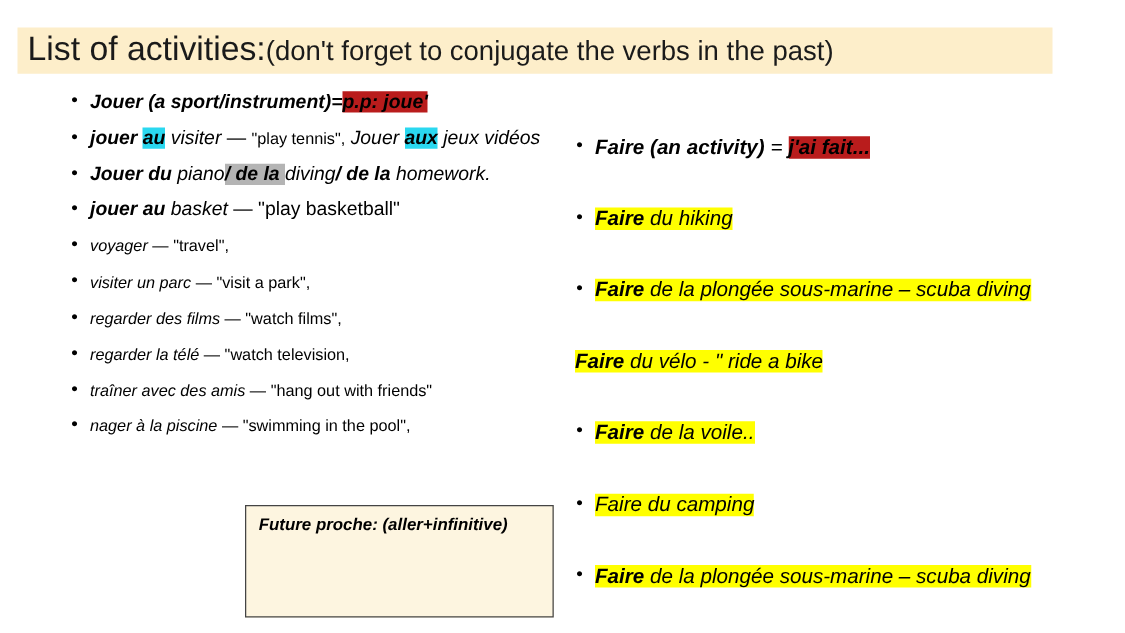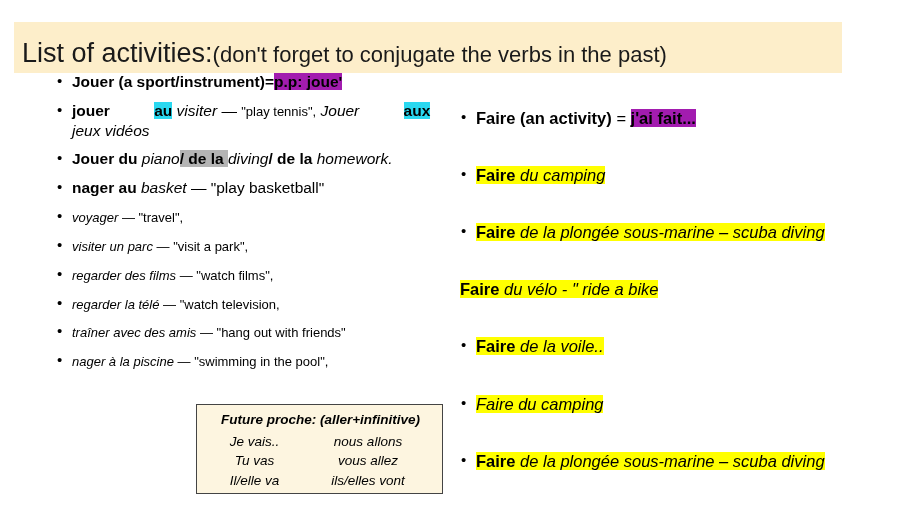--- a/index.html
+++ b/index.html
@@ -20,21 +20,21 @@
     height: 506px;
     box-sizing: border-box;
   }
   
   .title-bar {
     position: absolute;
     left: 14px;
     top: 22px;
     width: 828px;
     background: #fdeeca;
-    padding: 17px 6px 5px 8px;
+    padding: 3px 6px 5px 8px;
     box-sizing: border-box;
     white-space: nowrap;
   }
   .title-main {
     font-size: 27px;
     line-height: 1.05;
     color: #1a1a1a;
   }
   .title-sub {
     font-size: 22px;
@@ -70,43 +70,42 @@
   }
   ul.bullets > li.nobullet {
     padding-left: 0;
   }
   .right ul.bullets > li {
     margin-bottom: 11px;
     font-size: 16.5px;
     margin-top: 36px;
   }
   
-  .bi { font-weight: bold; }
+  .bi { font-weight: bold; font-style: italic; }
   .it { font-style: italic; }
   .rg { font-style: normal; font-weight: normal; }
   .small { font-size: 13px; }
   .hl-yellow { background: #ffff00; }
-  .hl-green  { background: #a21caf; }
-  .hl-cyan   { background: #2ad8f0; margin-left: 40px; }
+  .hl-green  { background: #b91c1c; }
+  .hl-cyan   { background: #2ad8f0; }
   .hl-gray   { background: #b4b4b4; }
 
   
   .future-box {
     position: absolute;
     left: 196px;
     top: 404px;
     width: 247px;
     height: 90px;
     background: #fdf5e0;
     border: 1px solid #444444;
     box-sizing: border-box;
     padding: 5px 8px 4px 10px;
     font-size: 13.5px;
     line-height: 1.45;
-    text-align: center;
   }
   .future-box .fb-title {
     font-weight: bold;
     font-style: italic;
     margin-bottom: 2px;
   }
   .fb-row { display: flex; font-style: italic; }
   .fb-c1 { width: 95px; }
   .fb-c2 { flex: 1; }
 </style>
@@ -117,54 +116,40 @@
 
   <div class="title-bar">
     <span class="title-main">List of activities:</span><span class="title-sub">(don't forget to conjugate the verbs in the past)</span>
   </div>
 
   <div class="col col-left left">
     <ul class="bullets" id="left-list">
         <li class="bullet"><span class="bi">Jouer (a sport/instrument)=</span><span class="bi hl-green">p.p: joue'</span></li>
         <li class="bullet"><span class="bi">jouer </span><span class="bi hl-cyan">au</span><span class="it"> visiter </span><span class="rg">— </span><span class="small">"play tennis",</span><span class="it">   Jouer </span><span class="bi hl-cyan">aux</span><span class="it"> jeux vidéos</span></li>
         <li class="bullet"><span class="bi">Jouer du </span><span class="it">piano</span><span class="bi hl-gray">/ de la </span><span class="it">diving</span><span class="bi">/ de la </span><span class="it">homework.</span></li>
-        <li class="bullet"><span class="bi">nager au </span><span class="it">basket </span><span class="rg">— </span><span class="rg">"play basketball"</span></li>
+        <li class="bullet"><span class="bi">jouer au </span><span class="it">basket </span><span class="rg">— </span><span class="rg">"play basketball"</span></li>
         <li class="bullet"><span class="it small">voyager </span><span class="small">— </span><span class="small">"travel",</span></li>
         <li class="bullet"><span class="it small">visiter un parc </span><span class="small">— </span><span class="small">"visit a park",</span></li>
         <li class="bullet"><span class="it small">regarder des films </span><span class="small">— </span><span class="small">"watch films",</span></li>
         <li class="bullet"><span class="it small">regarder la télé </span><span class="small">— </span><span class="small">"watch television,</span></li>
         <li class="bullet"><span class="it small">traîner avec des amis </span><span class="small">— </span><span class="small">"hang out with friends"</span></li>
         <li class="bullet"><span class="it small">nager à la piscine </span><span class="small">— </span><span class="small">"swimming in the pool",</span></li>
       </ul>
   </div>
 
   <div class="col col-right right">
     <ul class="bullets" id="right-list">
         <li class="bullet"><span class="bi">Faire (an activity) </span><span class="it">= </span><span class="bi hl-green">j'ai fait...</span></li>
-        <li class="bullet"><span class="bi hl-yellow">Faire </span><span class="it hl-yellow">du camping</span></li>
+        <li class="bullet"><span class="bi hl-yellow">Faire </span><span class="it hl-yellow">du hiking</span></li>
         <li class="bullet"><span class="bi hl-yellow">Faire </span><span class="it hl-yellow">de la plongée sous-marine – scuba diving</span></li>
         <li class="nobullet"><span class="bi hl-yellow">Faire </span><span class="it hl-yellow">du vélo - " ride a bike</span></li>
         <li class="bullet"><span class="bi hl-yellow">Faire </span><span class="it hl-yellow">de la voile..</span></li>
         <li class="bullet"><span class="it hl-yellow">Faire du camping</span></li>
         <li class="bullet"><span class="bi hl-yellow">Faire </span><span class="it hl-yellow">de la plongée sous-marine – scuba diving</span></li>
         <li class="bullet"><span class="bi">faire </span><span class="it">des devoirs </span><span class="rg">— "do homework".</span></li>
       </ul>
   </div>
 
   <div class="future-box">
     <div class="fb-title">Future proche: (aller+infinitive)</div>
-    <div id="fb-rows">
-        <div class="fb-row">
-          <div class="fb-c1">Je vais..</div>
-          <div class="fb-c2">nous allons</div>
-        </div>
-        <div class="fb-row">
-          <div class="fb-c1">Tu vas</div>
-          <div class="fb-c2">vous allez</div>
-        </div>
-        <div class="fb-row">
-          <div class="fb-c1">Il/elle va</div>
-          <div class="fb-c2">ils/elles vont</div>
-        </div>
-      </div>
   </div>
 
 </div>
 
 </body></html>

